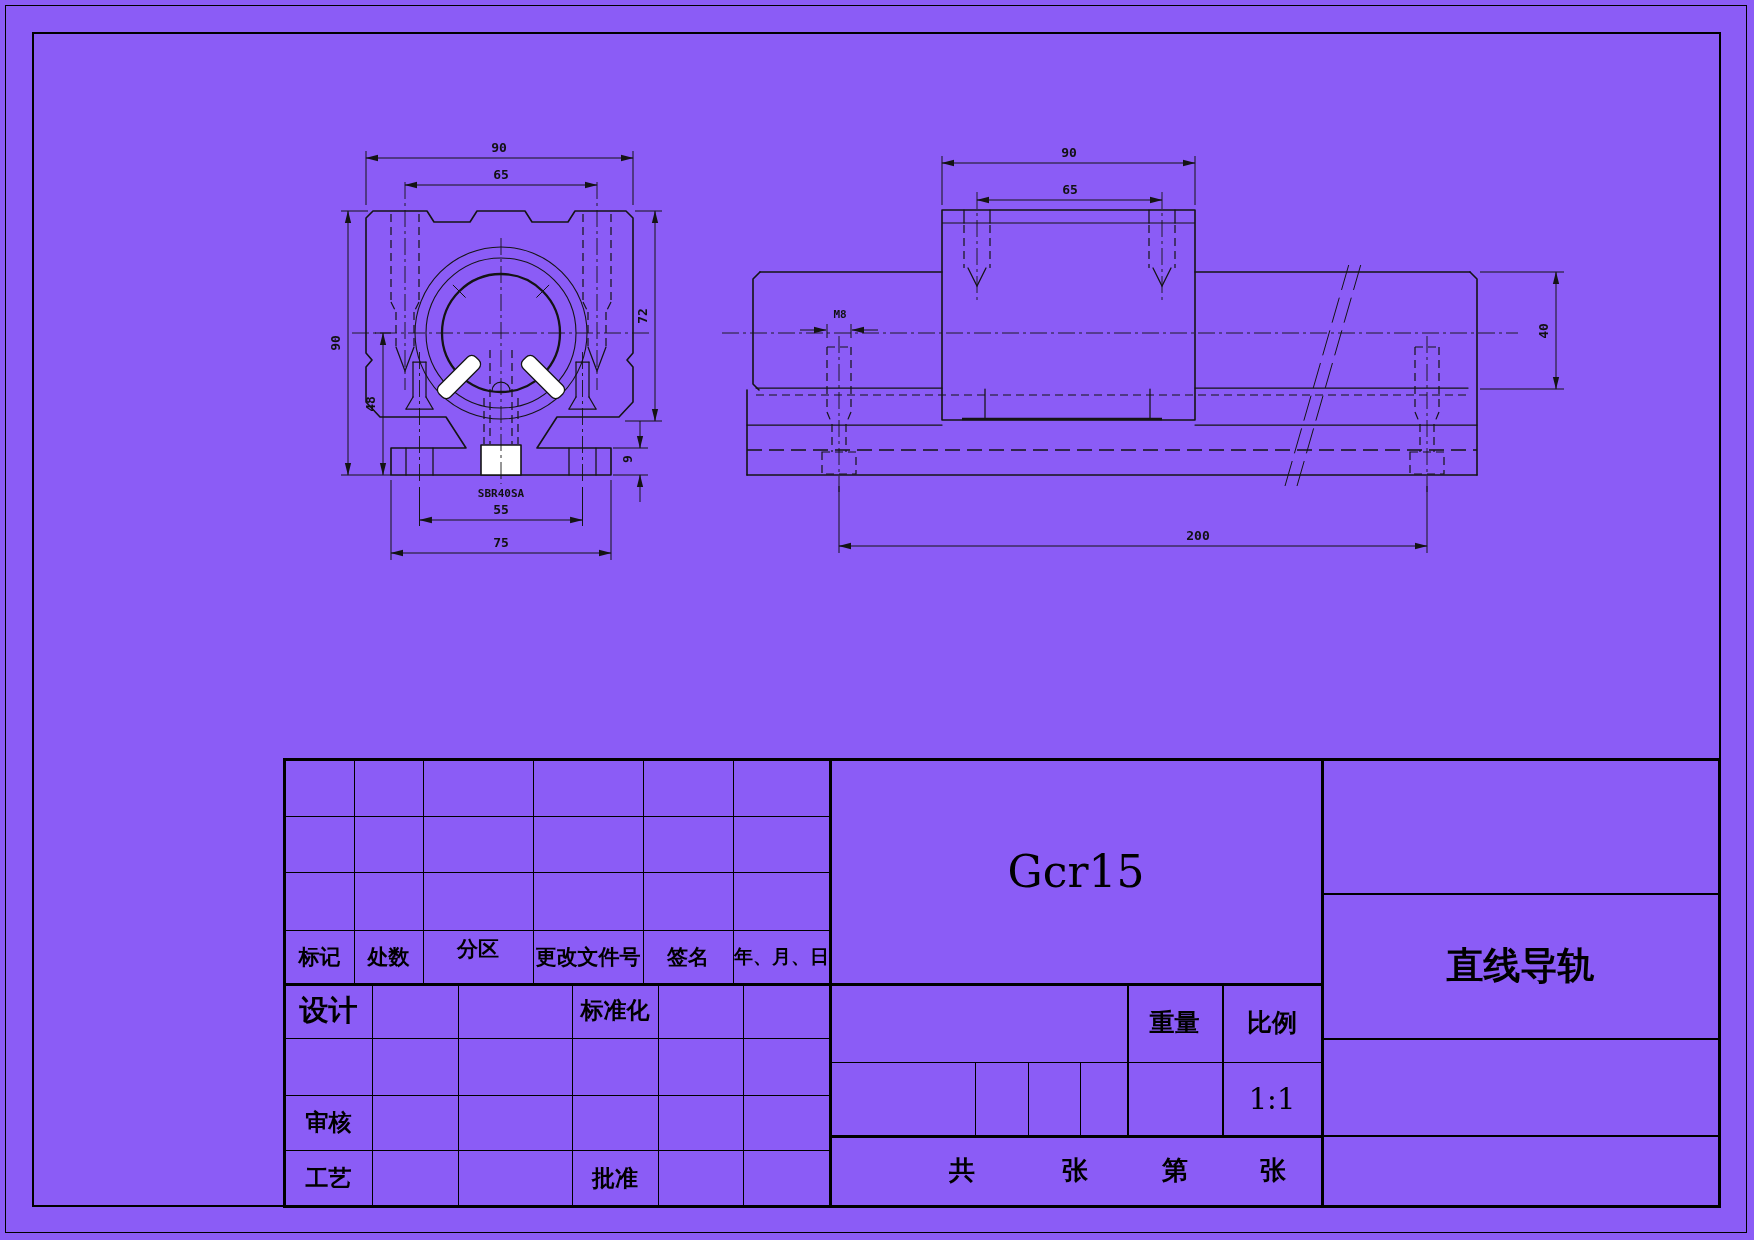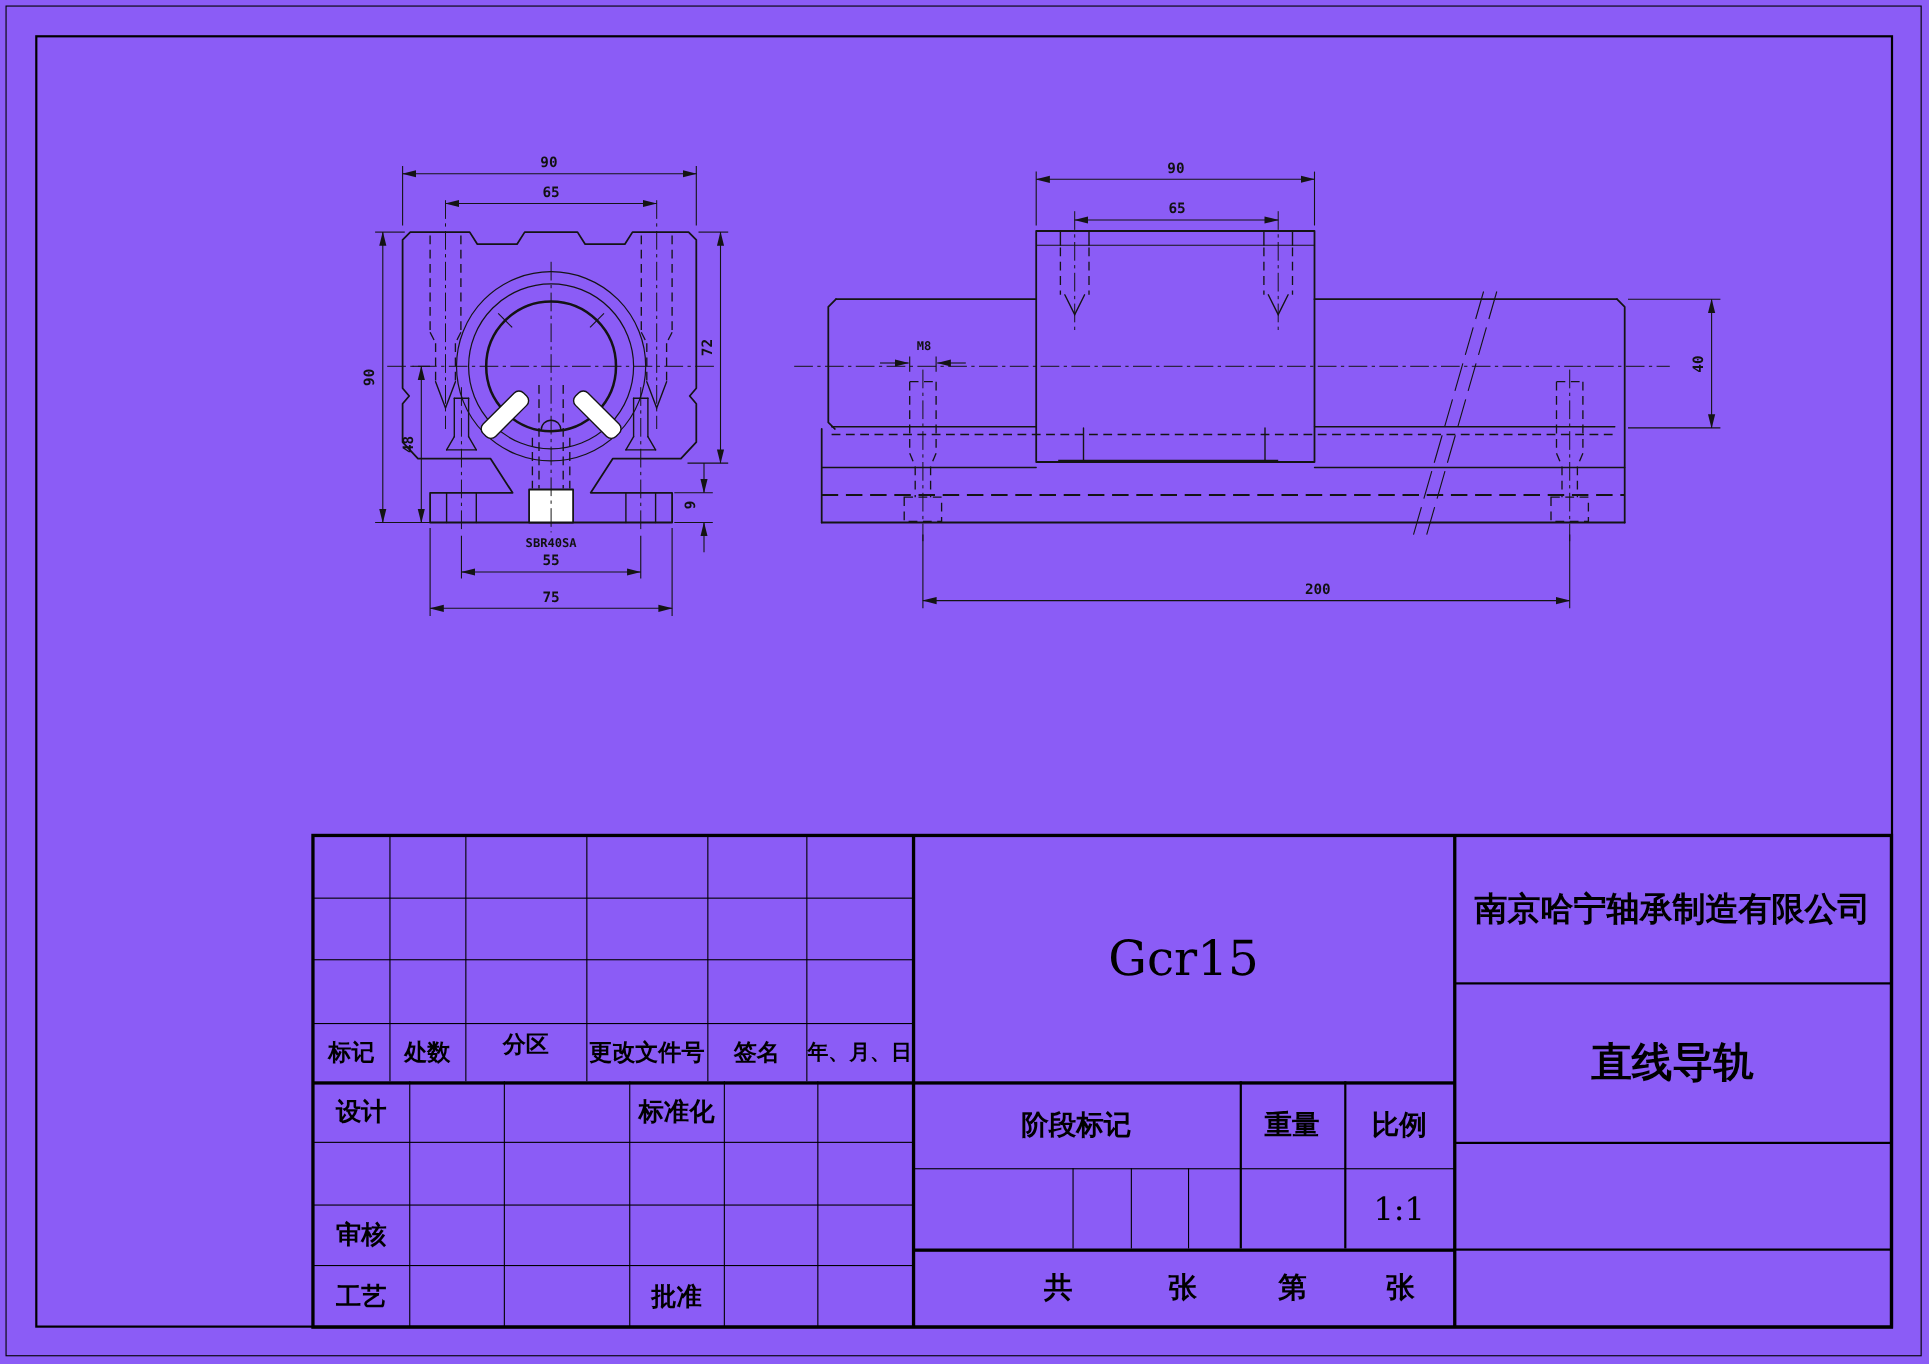--- a/index.html
+++ b/index.html
@@ -284,33 +284,31 @@
     <div class="ln" style="left:1037px;top:278px;width:397px;height:2px;"></div>
     <div class="ln" style="left:1037px;top:375px;width:397px;height:2px;"></div>
 
     <div class="lbl" style="left:0;top:170px;width:69px;height:53px;font-size:21px;">标记</div>
     <div class="lbl" style="left:69px;top:170px;width:69px;height:53px;font-size:21px;">处数</div>
     <div class="lbl" style="left:138px;top:170px;width:110px;height:38px;font-size:21px;text-align:right;">分区</div>
     <div class="lbl" style="left:248px;top:170px;width:110px;height:53px;font-size:21px;">更改文件号</div>
     <div class="lbl" style="left:358px;top:170px;width:90px;height:53px;font-size:21px;">签名</div>
     <div class="lbl" style="left:448px;top:170px;width:97px;height:53px;font-size:19px;">年、月、日</div>
 
-    <div class="lbl" style="left:0;top:223px;width:87px;height:55px;font-size:23px;">设计</div>
+    <div class="lbl" style="left:0;top:223px;width:87px;height:55px;font-size:29px;">设计</div>
     <div class="lbl" style="left:287px;top:223px;width:86px;height:55px;font-size:23px;text-align:right;">标准化</div>
     <div class="lbl" style="left:0;top:335px;width:87px;height:55px;font-size:23px;">审核</div>
     <div class="lbl" style="left:0;top:390px;width:87px;height:56px;font-size:23px;">工艺</div>
     <div class="lbl" style="left:287px;top:390px;width:86px;height:56px;font-size:23px;">批准</div>
 
     <div class="lbl serif-lt" style="left:545px;top:0;width:492px;height:223px;font-size:44px;">Gcr15</div>
-    <div class="lbl" style="left:545px;top:223px;width:297px;height:79px;font-size:25px;">阶段标记</div>
     <div class="lbl" style="left:842px;top:223px;width:95px;height:79px;font-size:25px;">重量</div>
     <div class="lbl" style="left:937px;top:223px;width:100px;height:79px;font-size:25px;">比例</div>
     <div class="lbl serif-lt" style="left:937px;top:302px;width:100px;height:73px;font-size:29px;">1:1</div>
 
     <div class="lbl" style="left:647px;top:375px;width:60px;height:71px;font-size:26px;">共</div>
     <div class="lbl" style="left:760px;top:375px;width:60px;height:71px;font-size:26px;">张</div>
     <div class="lbl" style="left:860px;top:375px;width:60px;height:71px;font-size:26px;">第</div>
     <div class="lbl" style="left:958px;top:375px;width:60px;height:71px;font-size:26px;">张</div>
 
-    <div class="lbl" style="left:1037px;top:0;width:397px;height:133px;font-size:30px;font-weight:700;">南京哈宁轴承制造有限公司</div>
     <div class="lbl" style="left:1037px;top:133px;width:397px;height:145px;font-size:37px;">直线导轨</div>
   </div>
 </div>
 
 </body></html>

